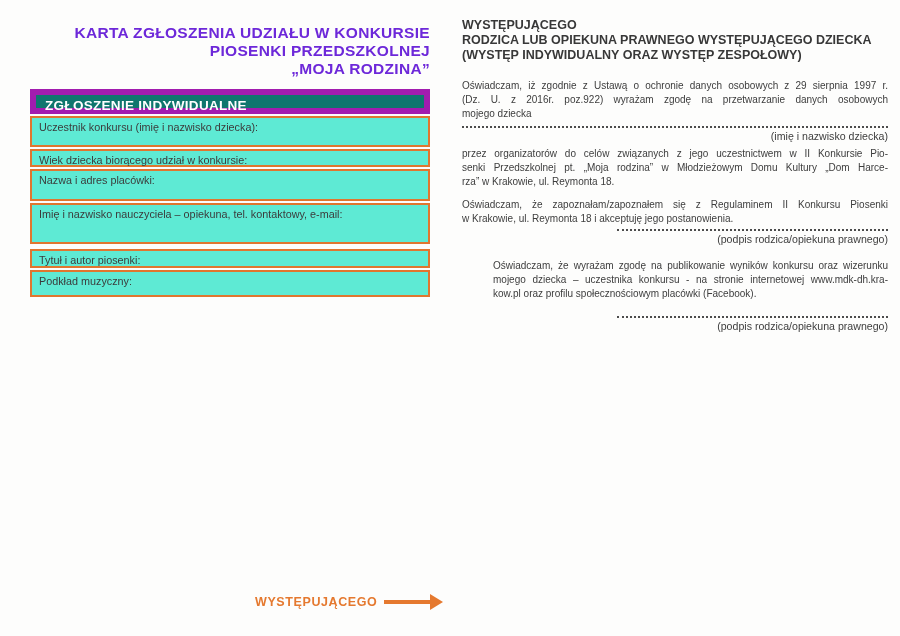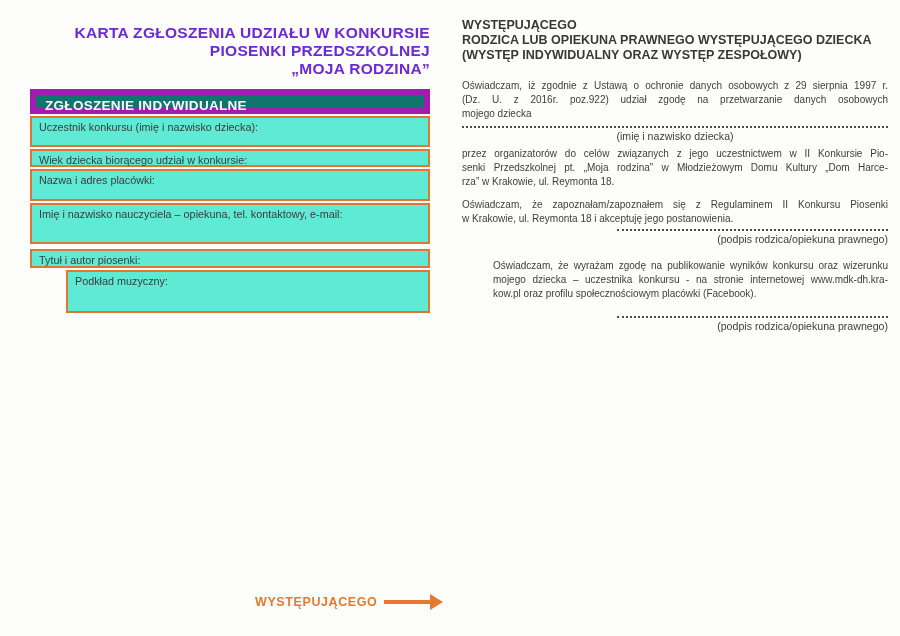--- a/index.html
+++ b/index.html
@@ -36,42 +36,42 @@
     margin-top: 2px;
     font-size: 10.8px;
     padding: 3px 7px 0 7px;
     color: #3b3b3b;
   }
   .h31 { height: 31px; }
   .h18 { height: 18px; }
   .h32 { height: 32px; }
   .h41 { height: 41px; }
   .h19 { height: 19px; }
-  .h43 { height: 43px; margin-left: 36px; }
+  .h43 { height: 27px; }
   .gap5 { margin-top: 5px; }
 
   
   .right-col { position: absolute; left: 462px; top: 18px; width: 426px; }
   .s-heading { font-weight: bold; font-size: 12.5px; line-height: 15px; color: #383838; }
   .s-heading .h-line { display: block; }
 
   .para { margin-top: 0; }
   .line { display: block; font-size: 10px; line-height: 14px; height: 14px; white-space: nowrap; color: #3d3d3d; }
   .line.j { text-align: justify; text-align-last: justify; }
 
   .mt16 { margin-top: 16px; }
   .mt13 { margin-top: 13px; margin-left: 31px; }
   .mt9  { margin-top: 9px; }
   .mt4  { margin-top: 4px; }
 
   .dotted-full { margin-top: 5px; border-bottom: 2px dotted #4c4c4c; height: 0; }
   .dotted-right { margin-top: 15px; margin-left: 155px; border-bottom: 2px dotted #4c4c4c; height: 0; }
   .dotted-right.tight { margin-top: 3px; }
   .caption { font-size: 10.6px; line-height: 14px; height: 14px; color: #3d3d3d; margin-top: 1px; }
-  .caption.center { text-align: center; }
+  .caption.center { text-align: right; }
   .caption.right { text-align: right; }
 
   
   .footer-link { position: absolute; left: 255px; top: 594px; display: flex; align-items: center; }
   .footer-label { color: #e5792f; font-weight: bold; font-size: 12.5px; letter-spacing: 0.6px; }
   .arrow { display: flex; align-items: center; margin-left: 7px; }
   .arrow-shaft { width: 46px; height: 4px; background: #e5792f; }
   .arrow-head {
     width: 0; height: 0;
     border-left: 13px solid #e5792f;
@@ -117,21 +117,21 @@
 
   <div class="right-col">
     <div class="s-heading">
       <span class="h-line">WYSTĘPUJĄCEGO</span>
       <span class="h-line">RODZICA LUB OPIEKUNA PRAWNEGO WYSTĘPUJĄCEGO DZIECKA</span>
       <span class="h-line">(WYSTĘP INDYWIDUALNY ORAZ WYSTĘP ZESPOŁOWY)</span>
     </div>
 
     <div class="para mt16">
       <span class="line j">Oświadczam, iż zgodnie z Ustawą o ochronie danych osobowych z 29 sierpnia 1997 r.</span>
-      <span class="line j">(Dz. U. z 2016r. poz.922) udział zgodę na przetwarzanie danych osobowych</span>
+      <span class="line j">(Dz. U. z 2016r. poz.922) wyrażam zgodę na przetwarzanie danych osobowych</span>
       <span class="line">mojego dziecka</span>
     </div>
 
     <div class="dotted-full"></div>
     <div class="caption center">(imię i nazwisko dziecka)</div>
 
     <div class="para mt4">
       <span class="line j">przez organizatorów do celów związanych z jego uczestnictwem w II Konkursie Pio-</span>
       <span class="line j">senki Przedszkolnej pt. „Moja rodzina” w Młodzieżowym Domu Kultury „Dom Harce-</span>
       <span class="line">rza” w Krakowie, ul. Reymonta 18.</span>

